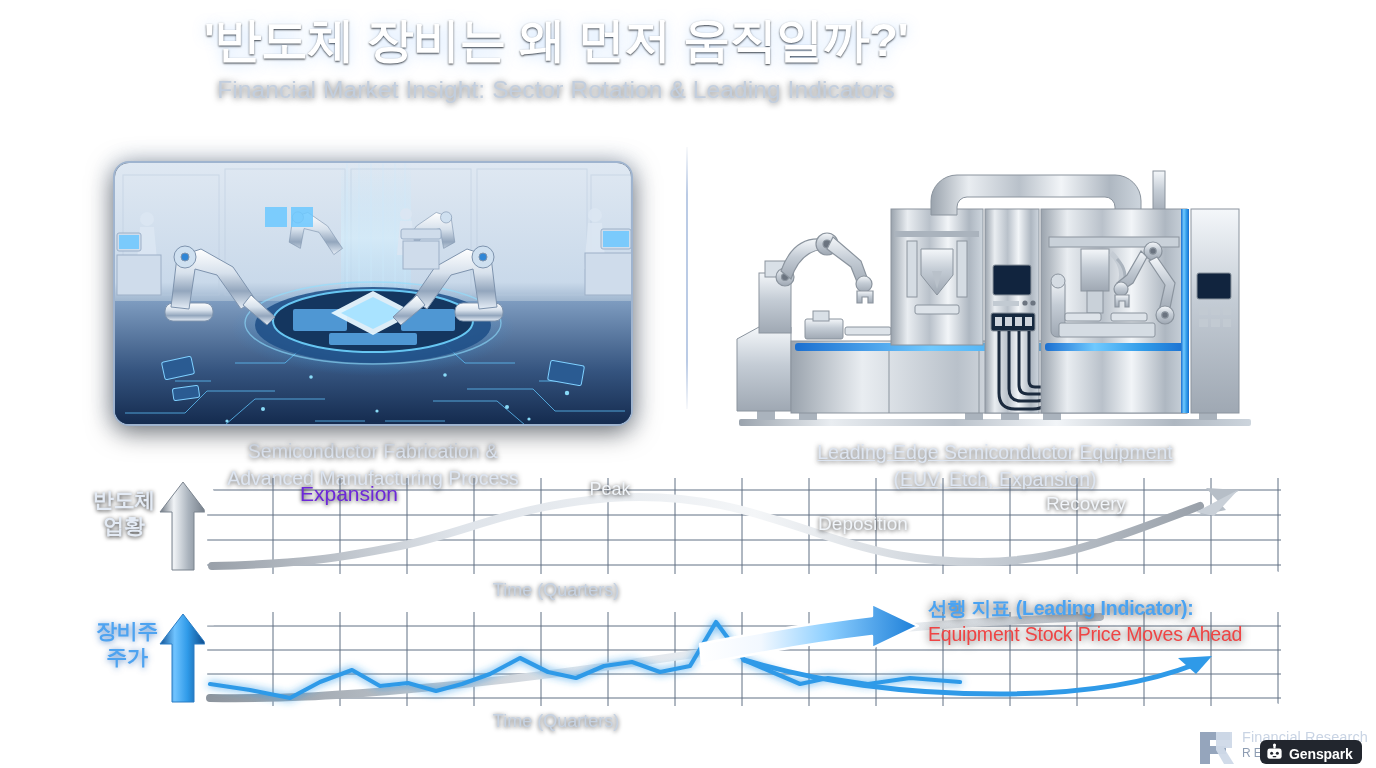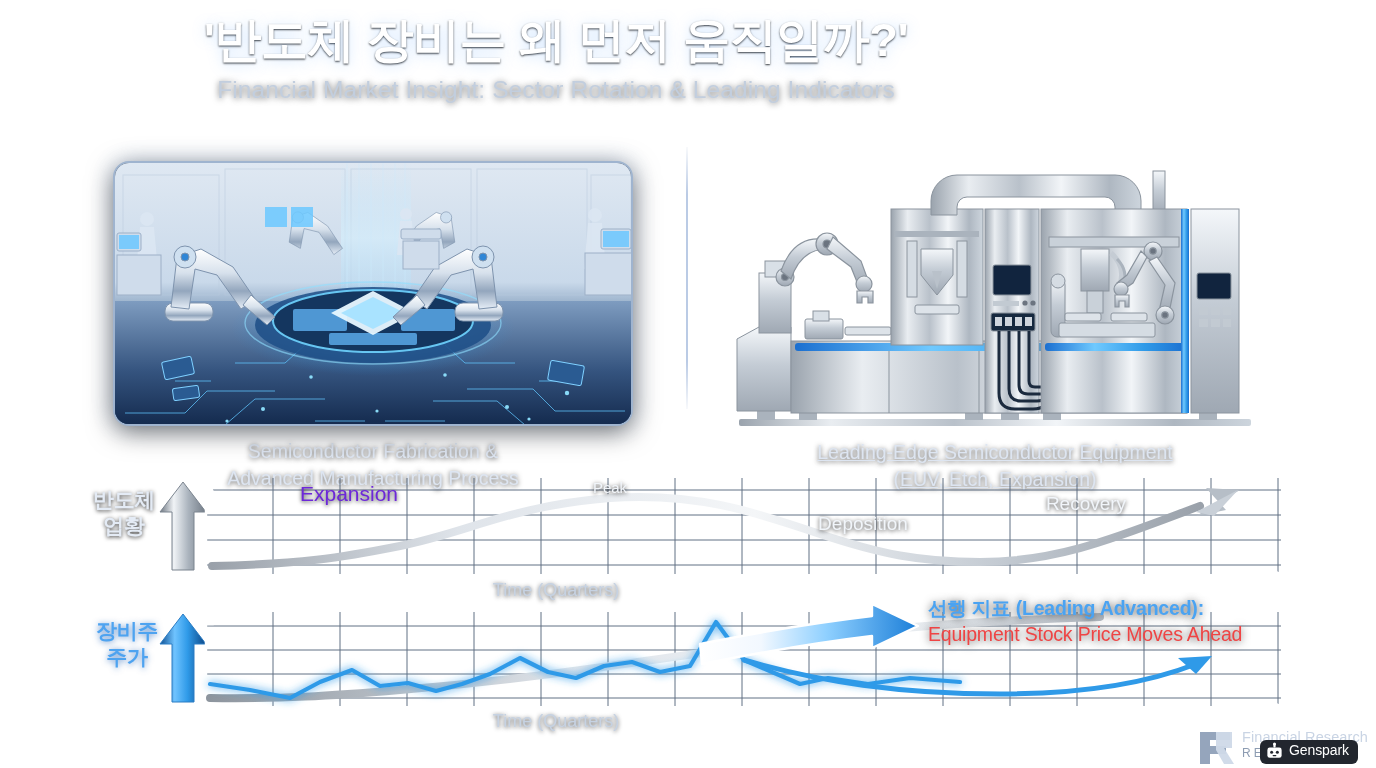--- a/index.html
+++ b/index.html
@@ -75,22 +75,22 @@
   .annot .l1 { font-size:19.5px; font-weight:bold; color:#4aa3f2; letter-spacing:-.2px; }
   .annot .l2 { font-size:19.5px; font-weight:400; color:#ef4444; letter-spacing:-.2px; }
 
   
   .logo { position:absolute; left:1196px; top:727px; width:180px; height:41px; }
   .logo-text { position:absolute; left:46px; top:2px; }
   .logo-l1 { font-size:14.5px; color:#c9d4e4; letter-spacing:.1px; }
   .logo-l2 { font-size:12px; color:#8d9cb2; letter-spacing:3.1px; margin-top:1px; }
   .genspark {
     position:absolute; left:64px; top:13px; height:24px;
-    display:flex; align-items:flex-start; gap:5px;
-    background:#22262e; border-radius:6px; padding:2px 9px 2px 5px;
+    display:flex; align-items:flex-end; gap:5px;
+    background:#22262e; border-radius:6px; padding:2px 9px 2px 5px;font-weight:bold;
   }
   .genspark-label { font-size:14px; color:#ffffff; letter-spacing:-.1px; }
 </style>
 </head>
 <body>
 
 <div class="stage">
 
   <div class="header">
     <div class="title">'반도체 장비는 왜 먼저 움직일까?'</div>
@@ -456,21 +456,21 @@
         <polygon points="1290,108 1276,102 1276,114"></polygon>
       </g>
 
       <path d="M212 96 C 300 94, 340 88, 400 76 C 470 62, 510 36, 610 28 C 700 22, 760 44, 820 64 C 880 84, 920 92, 980 92 C 1060 92, 1120 66, 1200 36" fill="none" stroke="url(#curveSilver)" stroke-width="8" stroke-linecap="round"></path>
       <polygon points="1196,46 1240,20 1206,18 1226,40" fill="#b6bec7"></polygon>
       <path d="M1196 42 L1238 20 L1214 46 Z" fill="#c9d0d8"></path>
 
     </svg>
 
     <div style="position:absolute;left:293px;top:12px;width:112px;text-align:center;font-size:21px;color:#6d28d9;text-shadow:0 1px 4px rgba(0,0,0,.8);">Expansion</div>
-    <div style="position:absolute;left:565px;top:9px;width:90px;text-align:center;font-size:15px;color:#f1f5fa;text-shadow:0 1px 4px rgba(0,0,0,.8);">Peak</div>
+    <div style="position:absolute;left:565px;top:9px;width:90px;text-align:center;font-size:18px;color:#f1f5fa;text-shadow:0 1px 4px rgba(0,0,0,.8);">Peak</div>
     <div style="position:absolute;left:797px;top:43px;width:132px;text-align:center;font-size:19px;color:#f1f5fa;text-shadow:0 1px 4px rgba(0,0,0,.8);">Deposition</div>
     <div style="position:absolute;left:1026px;top:23px;width:120px;text-align:center;font-size:19px;color:#f1f5fa;text-shadow:0 1px 4px rgba(0,0,0,.8);">Recovery</div>
 
     <div class="xcap" style="top:110px;">Time (Quarters)</div>
   </div>
 
   <div class="chart-block chart-bottom">
     <div class="axis-label blue" style="left:82px; top:20px; width:90px;">
       <div>장비주</div>
       <div>주가</div>
@@ -548,21 +548,21 @@
 
       <g>
         <path d="M700 46 C 760 34, 820 24, 872 18 L872 6 L918 28 L872 50 L872 38 C 822 44, 762 54, 702 66 Z" fill="url(#bigArrowG)" stroke="#ffffff" stroke-width="2.4" stroke-linejoin="round"></path>
       </g>
     </svg>
 
     <div class="xcap" style="top:113px;">Time (Quarters)</div>
   </div>
 
   <div class="annot">
-    <div class="l1">선행 지표 (Leading Advanced):</div>
+    <div class="l1">선행 지표 (Leading Indicator):</div>
     <div class="l2">Equipment Stock Price Moves Ahead</div>
   </div>
 
   <div class="logo">
     <svg width="42" height="38" style="position:absolute;left:0;top:1px;">
       <path d="M4 4 L34 4 L34 12 L14 12 L14 18 L30 18 L30 26 L14 26 L14 36 L4 36 Z" fill="#8fa0b8" opacity=".95"></path>
       <path d="M20 4 L36 4 L36 20 L28 20 L38 36 L28 36 L20 22 Z" fill="#cfd9e8" opacity=".95"></path>
     </svg>
     <div class="logo-text">
       <div class="logo-l1">Financial Research</div>

